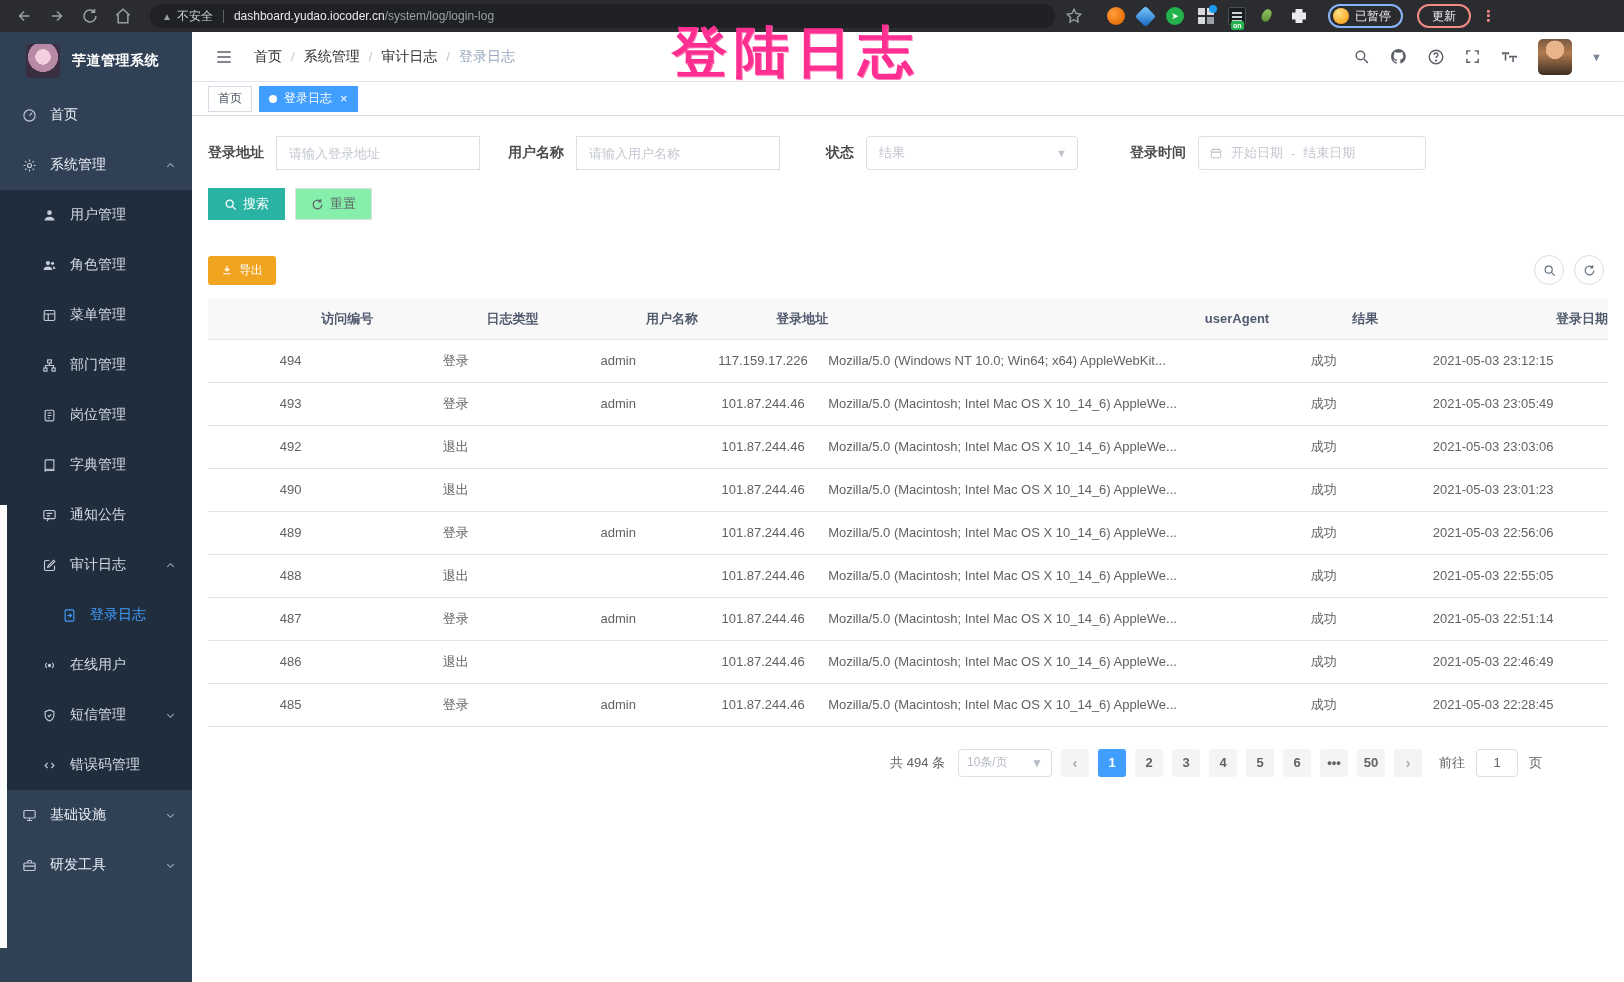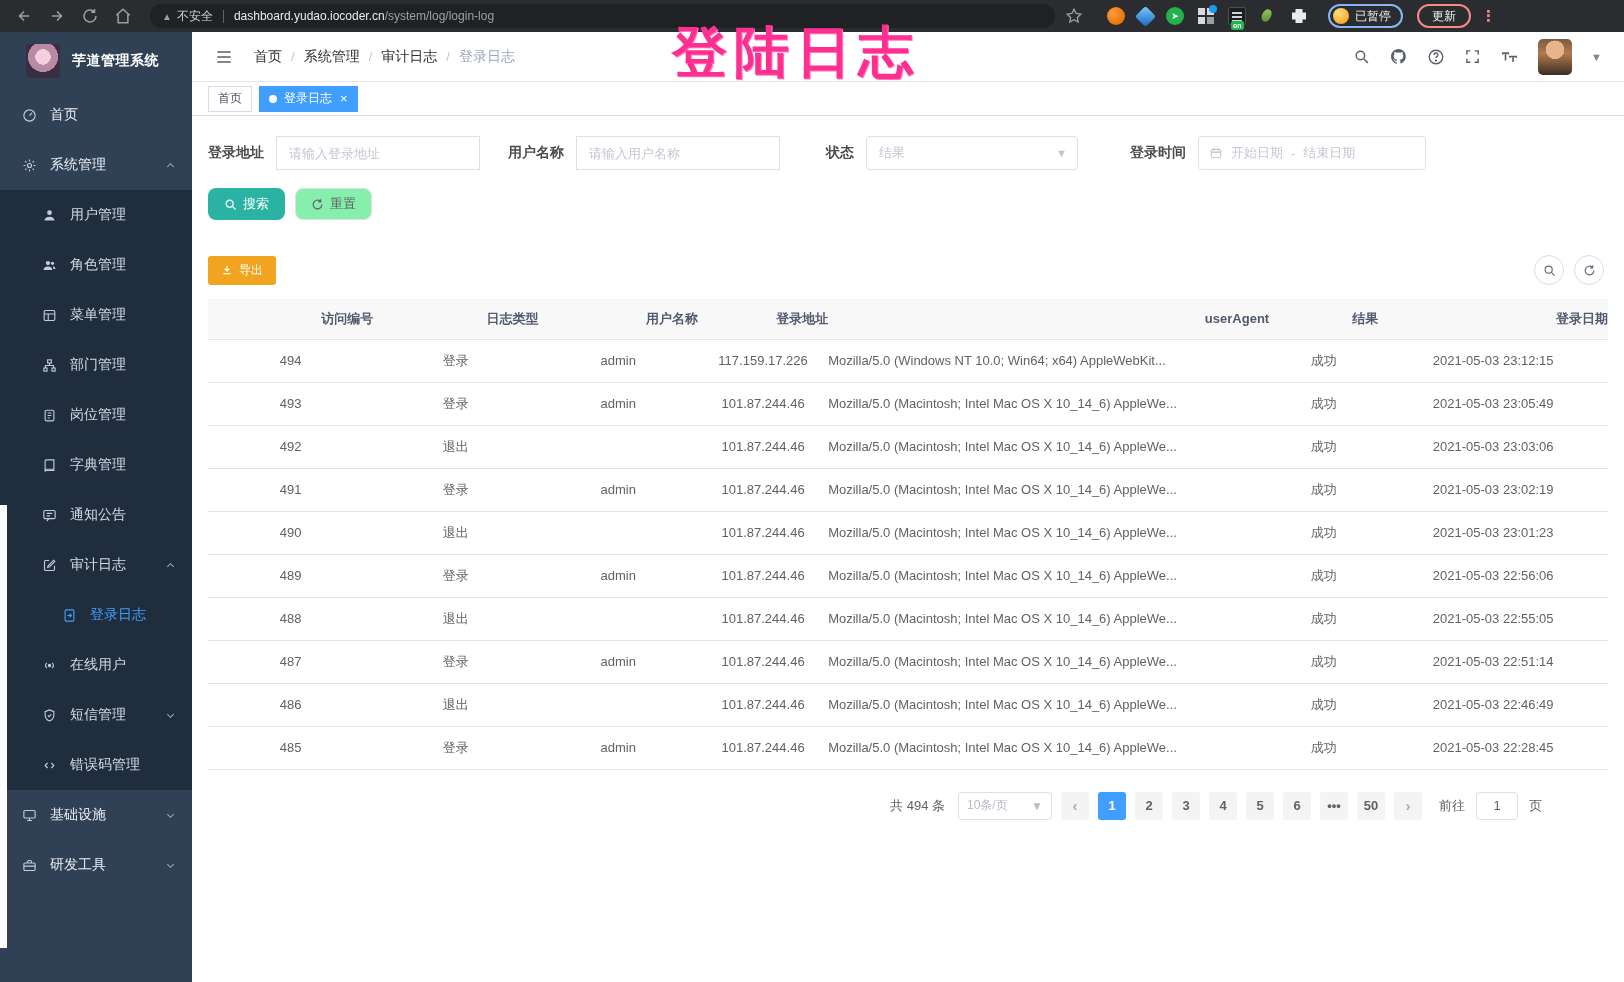--- a/index.html
+++ b/index.html
@@ -77,21 +77,21 @@
   .content{flex:1;background:#fff;padding:20px 16px;position:relative}
   .frow{display:flex;align-items:center;font-size:14px;color:#555}
   .flabel{font-weight:700;color:#4c4c4c;margin-right:12px;white-space:nowrap}
   .inp{height:34px;border:1px solid #dcdfe6;border-radius:0;padding:0 12px;font-size:13px;color:#606266;background:#fff;outline:none}
   .inp::placeholder{color:#c3c7cf}
   .selbox{width:212px;height:34px;border:1px solid #dcdfe6;border-radius:4px;display:flex;align-items:center;justify-content:space-between;padding:0 10px 0 12px;color:#c3c7cf;font-size:13px;background:#fff;cursor:pointer}
   .selbox .caret2{color:#c0c4cc;font-size:11px}
   .daterange{width:228px;height:34px;border:1px solid #dcdfe6;border-radius:4px;display:flex;align-items:center;gap:8px;padding:0 10px;color:#c3c7cf;font-size:13px;background:#fff;cursor:pointer}
   .daterange svg{color:#c0c4cc}
   .btnrow{margin-top:18px;display:flex;gap:10px}
-  .btn{height:32px;border-radius:8px;font-size:13px;display:inline-flex;align-items:center;gap:6px;padding:0 15px;border:1px solid transparent;cursor:pointer;font-family:inherit}
+  .btn{height:32px;border-radius:0;font-size:13px;display:inline-flex;align-items:center;gap:6px;padding:0 15px;border:1px solid transparent;cursor:pointer;font-family:inherit}
   .btn-search{background:#2ab3a3;color:#fff}
   .btn-reset{background:#86efac;border-color:#dcdfe6;color:#606266}
   .exprow{margin-top:35px;display:flex;align-items:center}
   .btn-export{background:#f1a41f;color:#fff;height:29px;padding:0 12px;font-size:12px;border-radius:3px}
   .tools{margin-left:auto;display:flex;gap:10px;margin-right:4px}
   .circ{width:30px;height:30px;border-radius:50%;border:1px solid #dadde2;background:#fff;color:#64707e;display:flex;align-items:center;justify-content:center;cursor:pointer}
 
   table{width:100%;border-collapse:collapse;font-size:13px;color:#606266;margin-top:14px;table-layout:fixed}
   thead th{background:#f8f8f9;color:#515a6e;font-weight:700;height:40px;text-align:right;border-bottom:1px solid #e2e6ec}
   tbody td{height:43px;text-align:center;border-bottom:1px solid #dfe3ea;overflow:hidden;white-space:nowrap;text-overflow:ellipsis}
@@ -461,29 +461,20 @@
             <tr>
                 <td>492</td>
                 <td>退出</td>
                 <td></td>
                 <td>101.87.244.46</td>
                 <td class="ua">Mozilla/5.0 (Macintosh; Intel Mac OS X 10_14_6) AppleWe...</td>
                 <td>成功</td>
                 <td>2021-05-03 23:03:06</td>
               </tr>
             <tr>
-                <td>491</td>
-                <td>登录</td>
-                <td>admin</td>
-                <td>101.87.244.46</td>
-                <td class="ua">Mozilla/5.0 (Macintosh; Intel Mac OS X 10_14_6) AppleWe...</td>
-                <td>成功</td>
-                <td>2021-05-03 23:02:19</td>
-              </tr>
-            <tr>
                 <td>490</td>
                 <td>退出</td>
                 <td></td>
                 <td>101.87.244.46</td>
                 <td class="ua">Mozilla/5.0 (Macintosh; Intel Mac OS X 10_14_6) AppleWe...</td>
                 <td>成功</td>
                 <td>2021-05-03 23:01:23</td>
               </tr>
             <tr>
                 <td>489</td>

